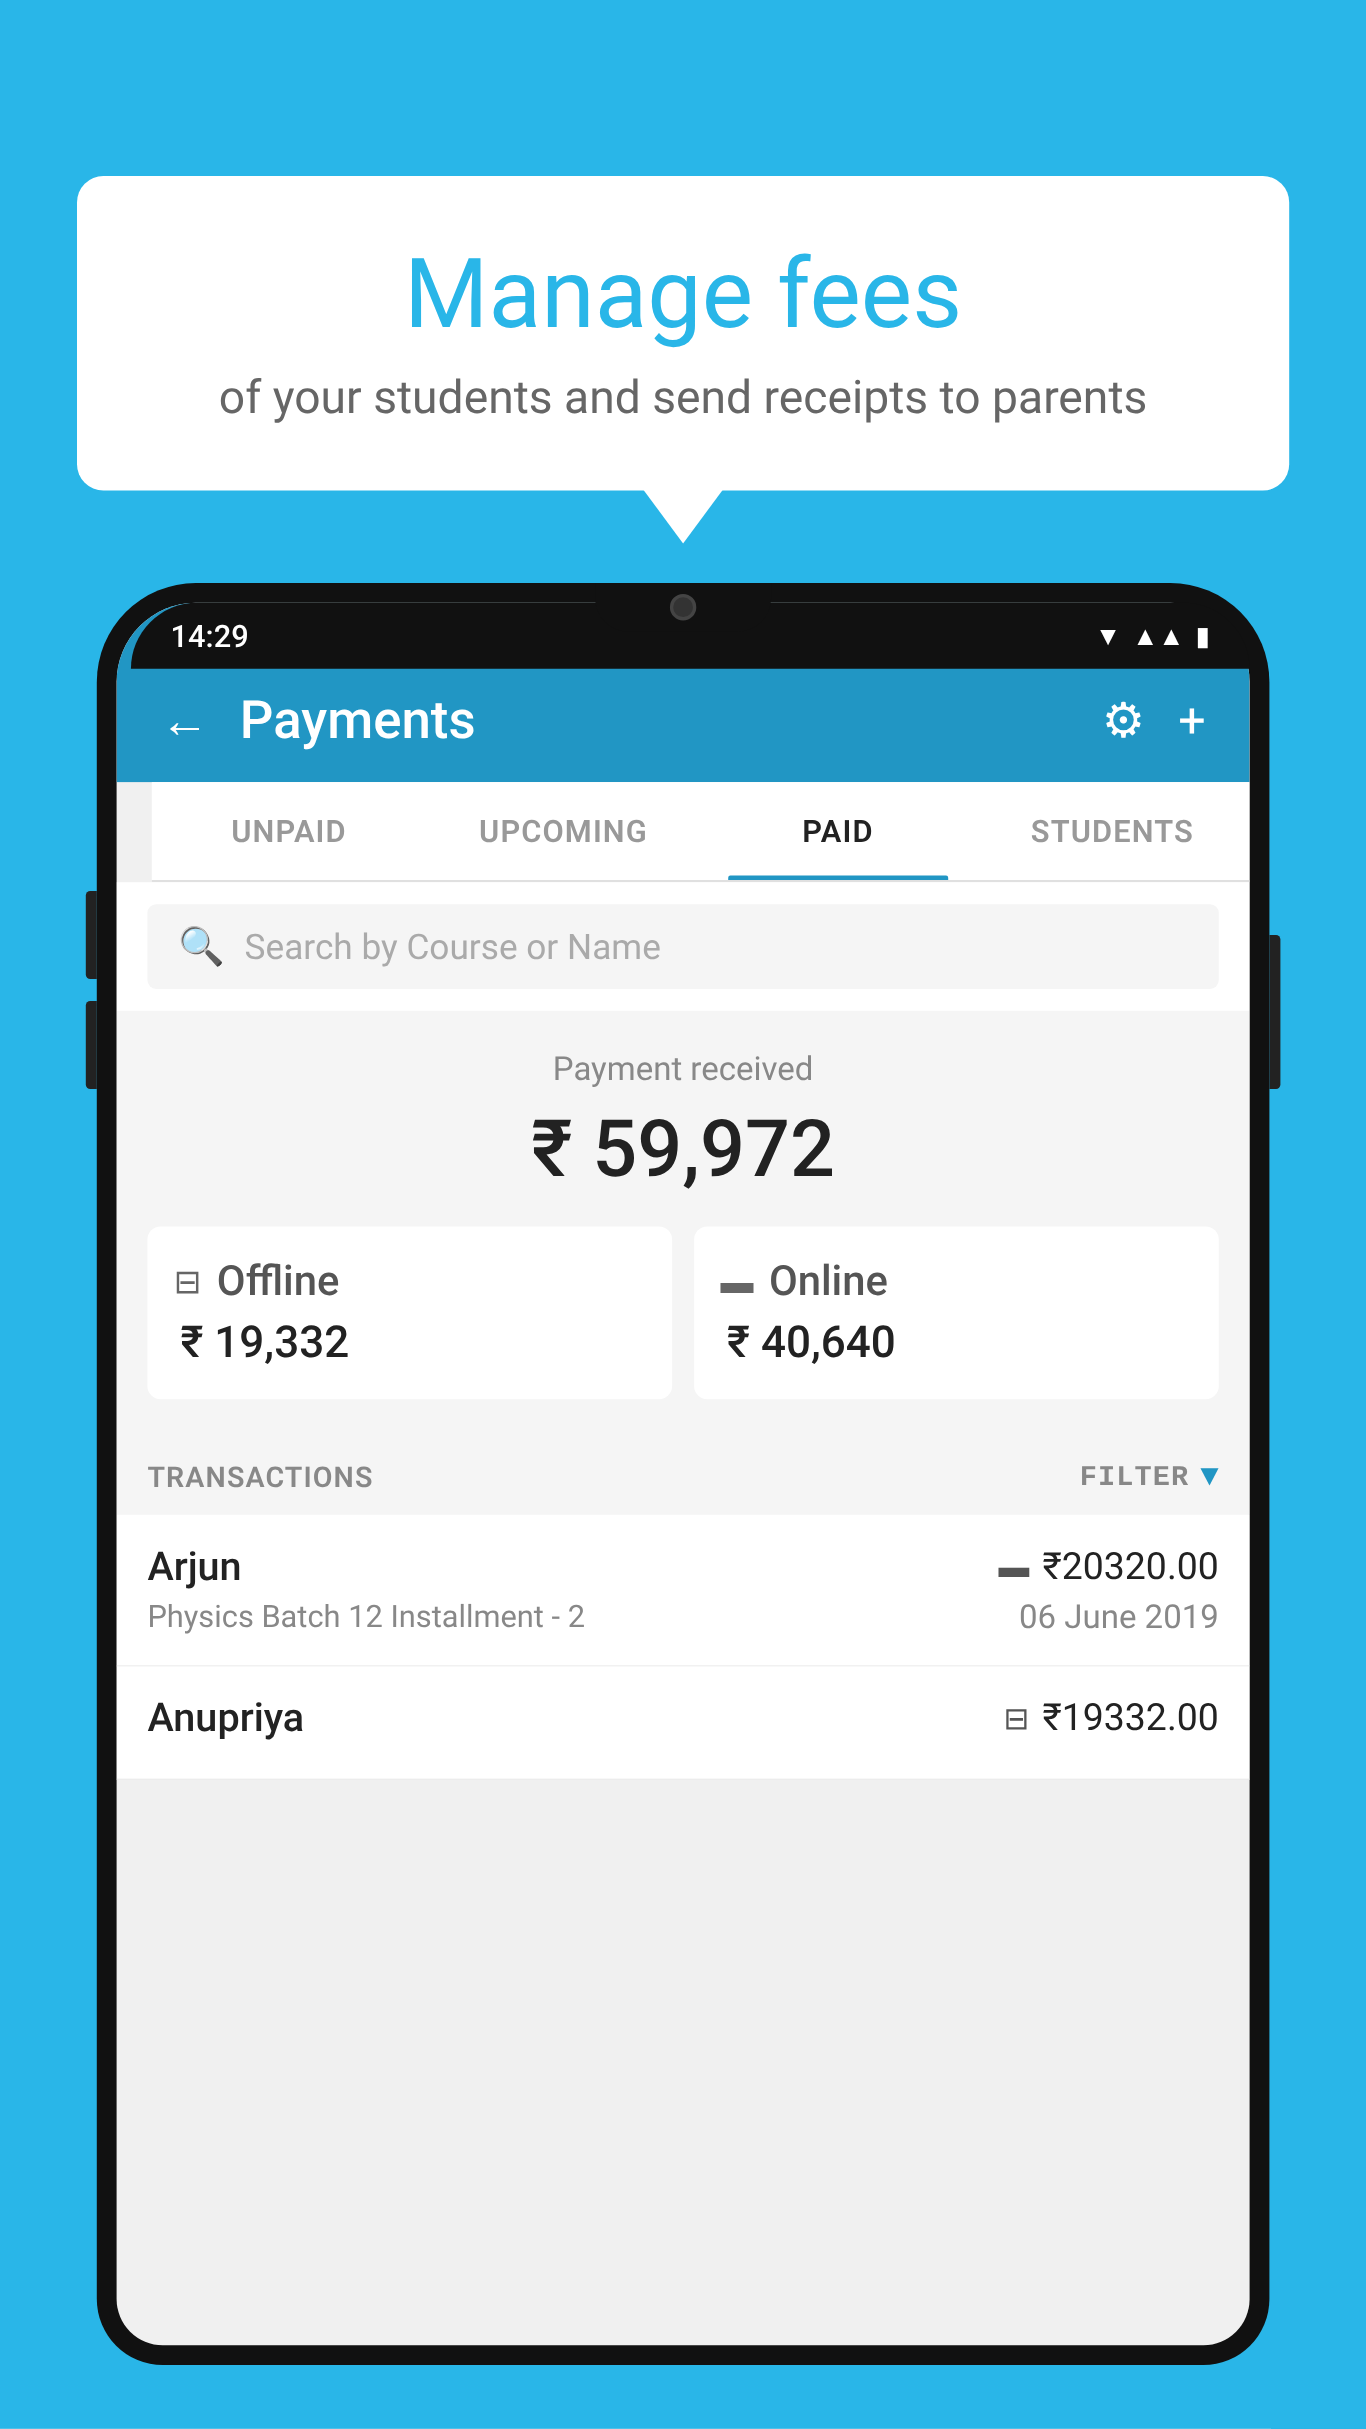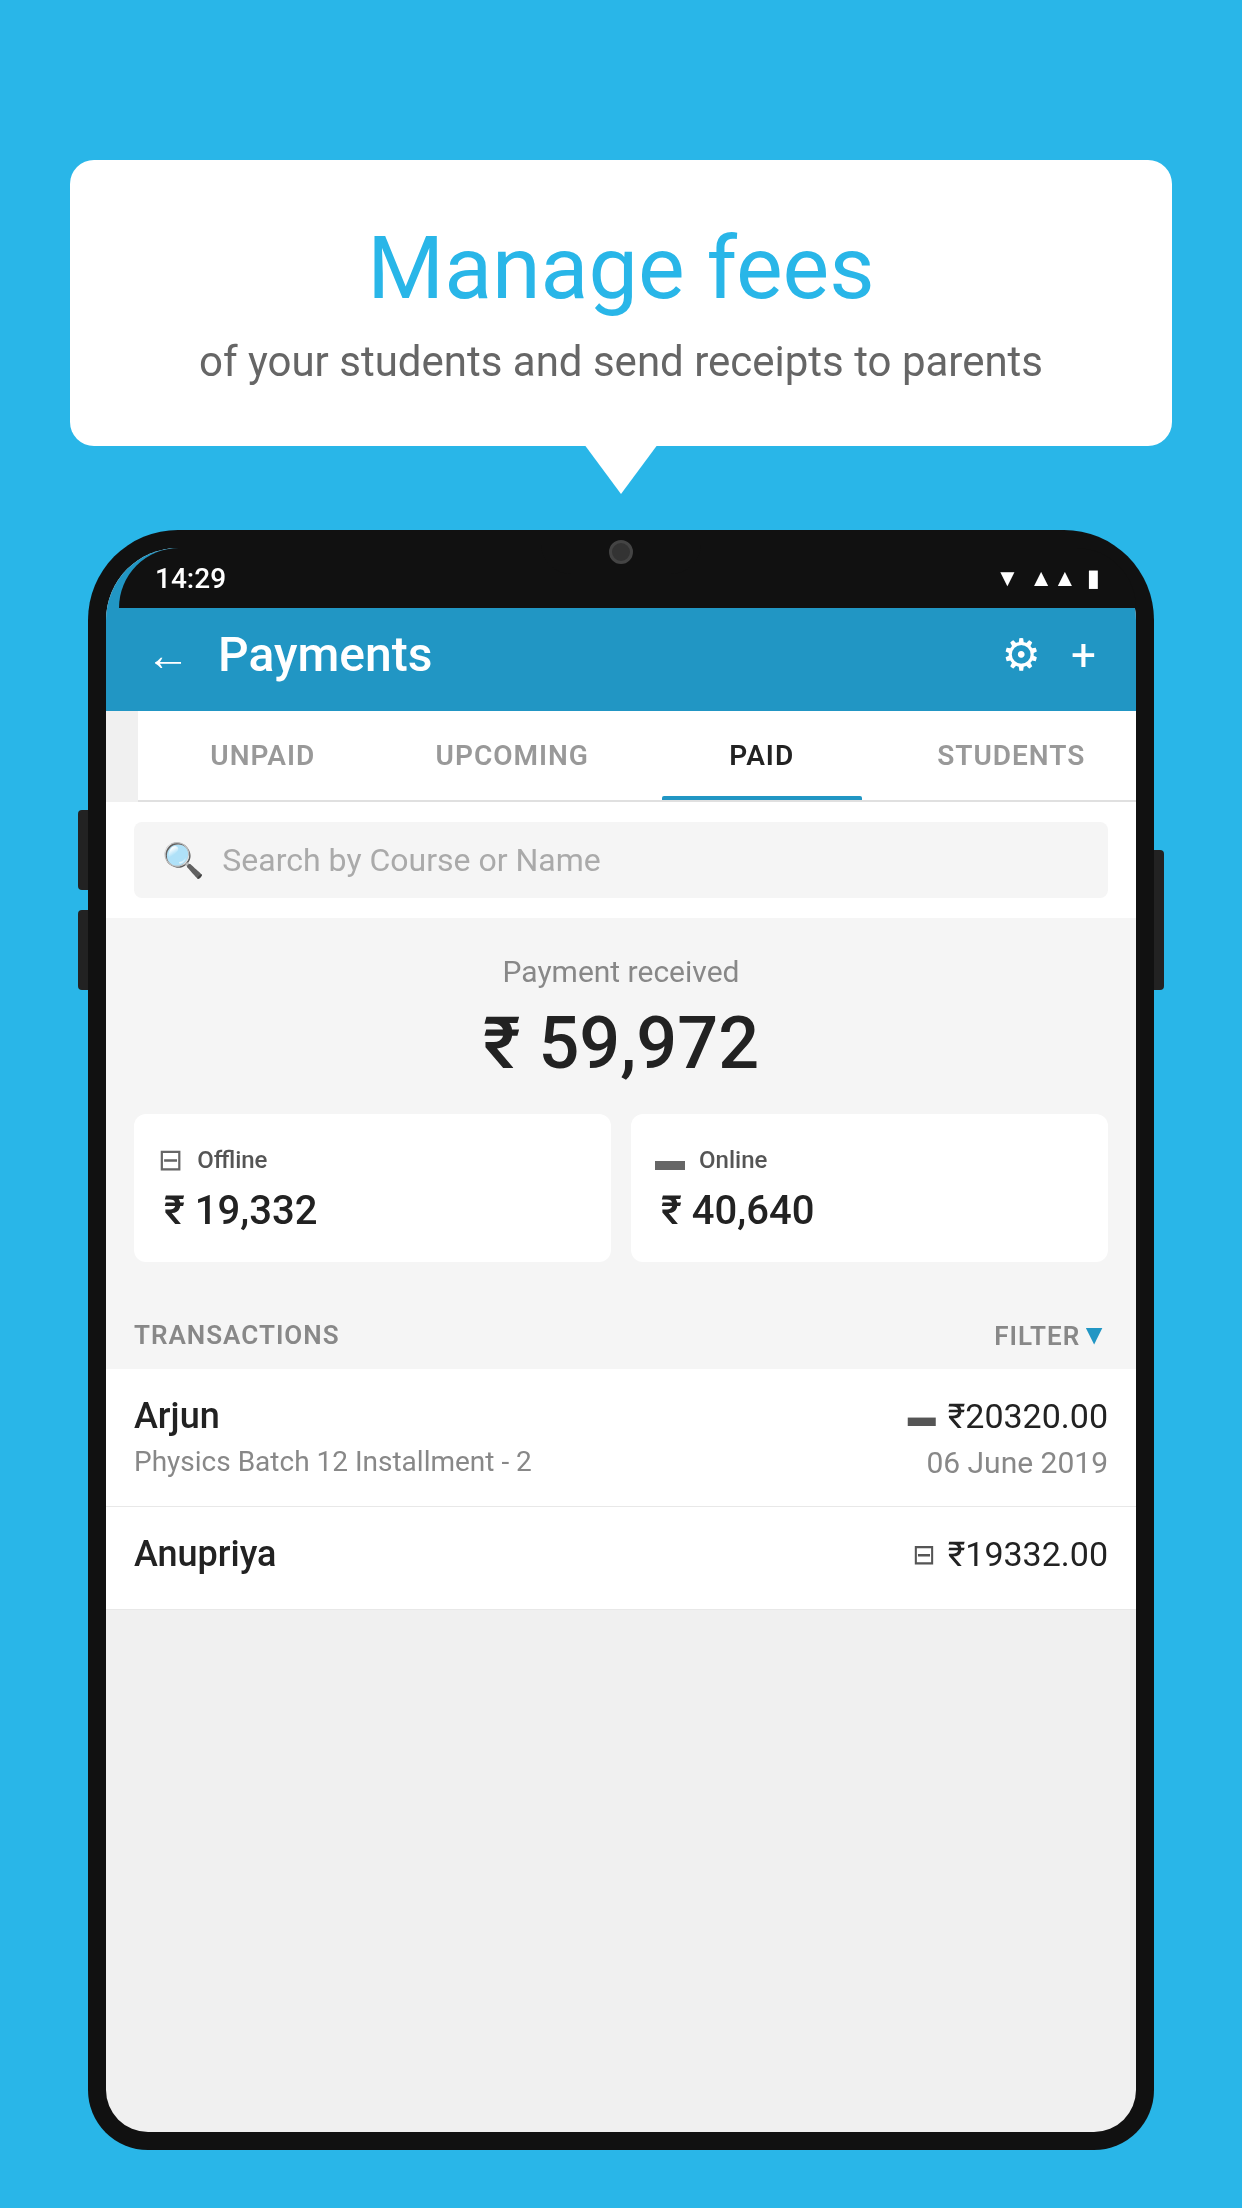--- a/index.html
+++ b/index.html
@@ -239,21 +239,21 @@
       display: flex;
       align-items: center;
       gap: 14px;
       margin-bottom: 10px;
     }
     .card-icon {
       font-size: 30px;
       color: #666;
     }
     .card-label {
-      font-size: 24px;
+      font-size: 38px;
       color: #555;
       font-weight: 500;
     }
     .card-amount {
       font-size: 40px;
       font-weight: 500;
       color: #222;
       padding-left: 6px;
     }
 
@@ -266,21 +266,23 @@
       background: #f5f5f5;
     }
     .transactions-label {
       font-size: 26px;
       color: #888;
       font-weight: 600;
       letter-spacing: 1px;
     }
     .filter-container {
       display: flex;
-      align-items: flex-end;
+      align-items: flex-start;
+      gap: 10px;
+      font-family: Liberation Mono, monospace;
     }
     .filter-label {
       font-size: 26px;
       color: #888;
       font-weight: 600;
       letter-spacing: 1px;
     }
     .filter-icon {
       color: #2196c4;
       font-size: 28px;

